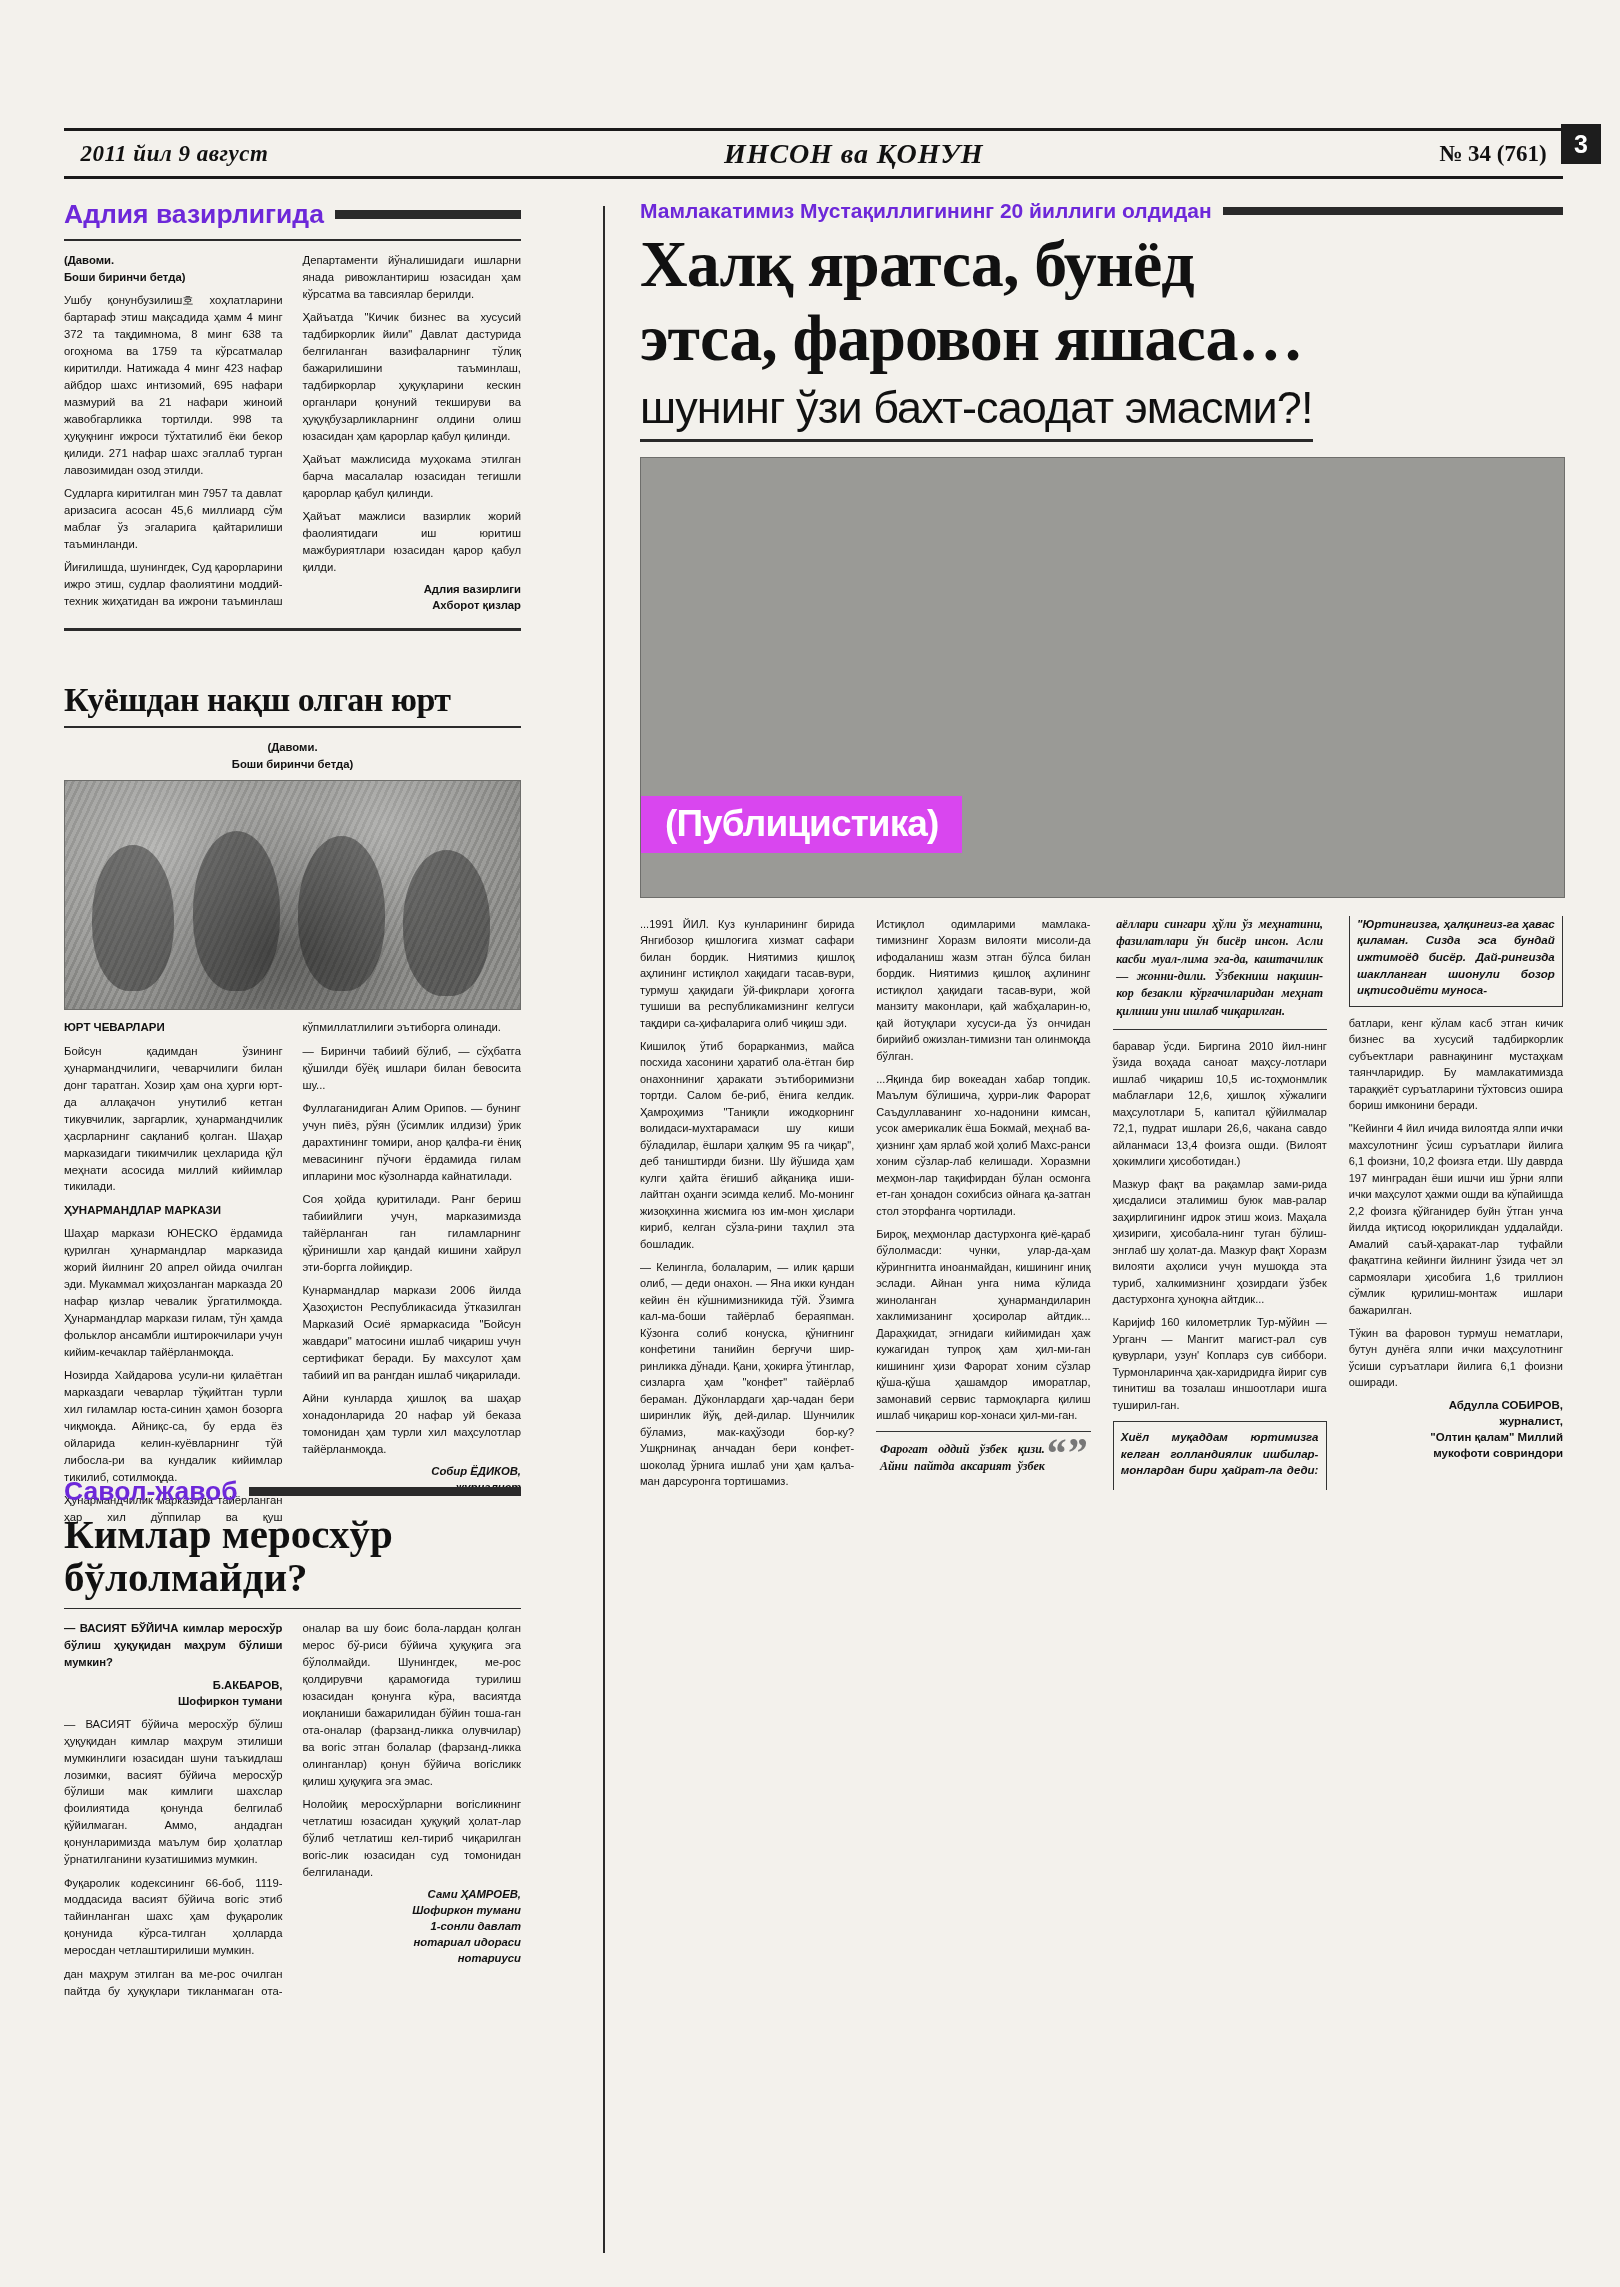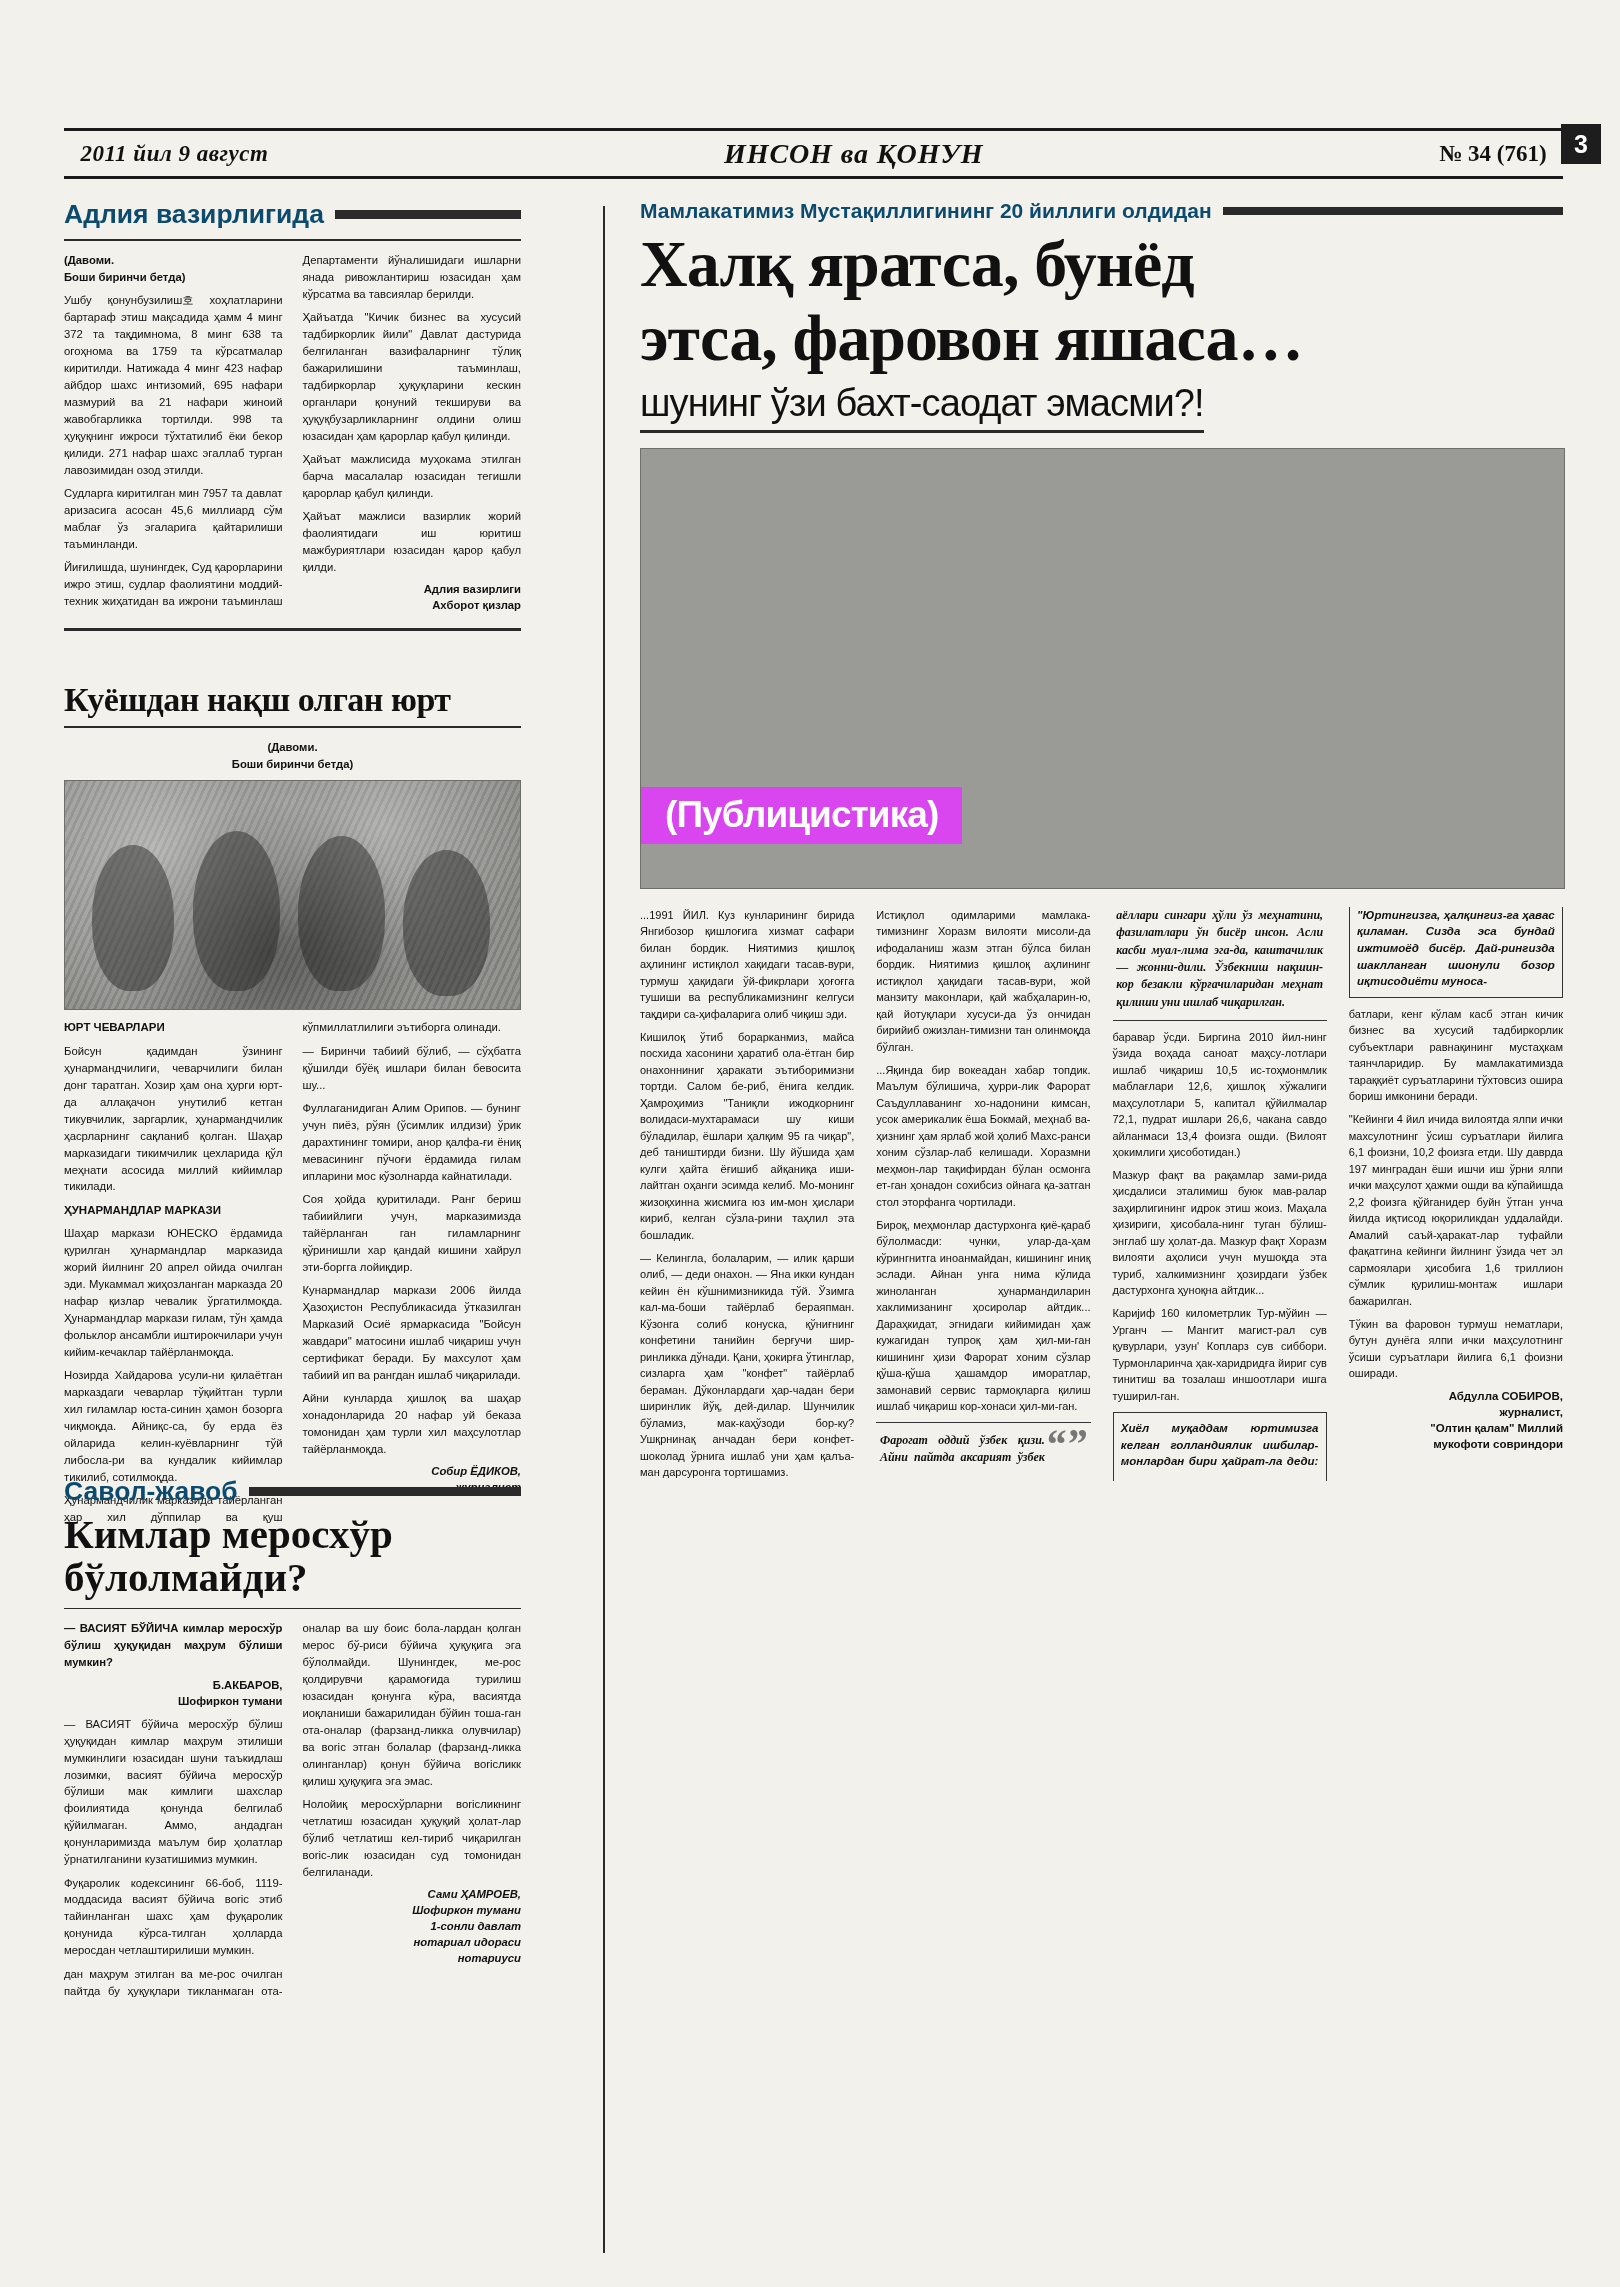--- a/index.html
+++ b/index.html
@@ -29,21 +29,21 @@
   .pagenum{
     position:absolute;right:20px;top:124px;width:40px;height:40px;
     background:#1d1d1d;color:#fff;display:flex;align-items:center;justify-content:center;
     font-weight:bold;font-size:25px;font-family:"Liberation Sans",sans-serif;
   }
 
   .sec-head{
     display:flex;align-items:center;gap:11px;
   }
   .sec-head .lbl{
-    color:#0c4a6e;font-family:"Liberation Sans",sans-serif;font-weight:bold;
+    color:#6d28d9;font-family:"Liberation Sans",sans-serif;font-weight:bold;
     font-size:26.5px;white-space:nowrap;
   }
   .sec-head .bar{flex:1;height:8.2px;background:#2a2a2a;}
 
   h1.headline{
     font-family:"Liberation Serif",serif;font-weight:bold;
     margin:5.5px 0 0 0;line-height:1.05;
   }
 
   
@@ -87,21 +87,21 @@
   .savol-title{font-size:41px;line-height:1.02;}
 
   
   .mainart{position:absolute;left:640px;top:199px;width:923px;}
   .mainart .sec-head .lbl{font-size:21px;}
   .big-head{
     font-size:66px;line-height:1.0;letter-spacing:-0.9px;margin-top:14.6px;
   }
   .big-sub{
     font-family:"Liberation Sans",sans-serif;
-    font-size:38px;font-weight:normal;margin-top:9.1px;letter-spacing:-0.9px;
+    font-size:45px;font-weight:normal;margin-top:9.1px;letter-spacing:-0.9px;
     border-bottom:3.7px solid #2a2a2a;padding-bottom:5.5px;display:inline-block;
   }
   .mainphoto{
     margin-top:14.6px;height:439px;width:100%;
     position:relative;overflow:hidden;background:#9a9a96;border:0.9px solid #6e6e6b;
   }
   .pub-badge{
     position:absolute;left:0;bottom:44px;background:#d946ef;color:#fff;
     font-family:"Liberation Sans",sans-serif;font-weight:bold;font-size:37px;
     padding:7.3px 24px;letter-spacing:-0.9px;

